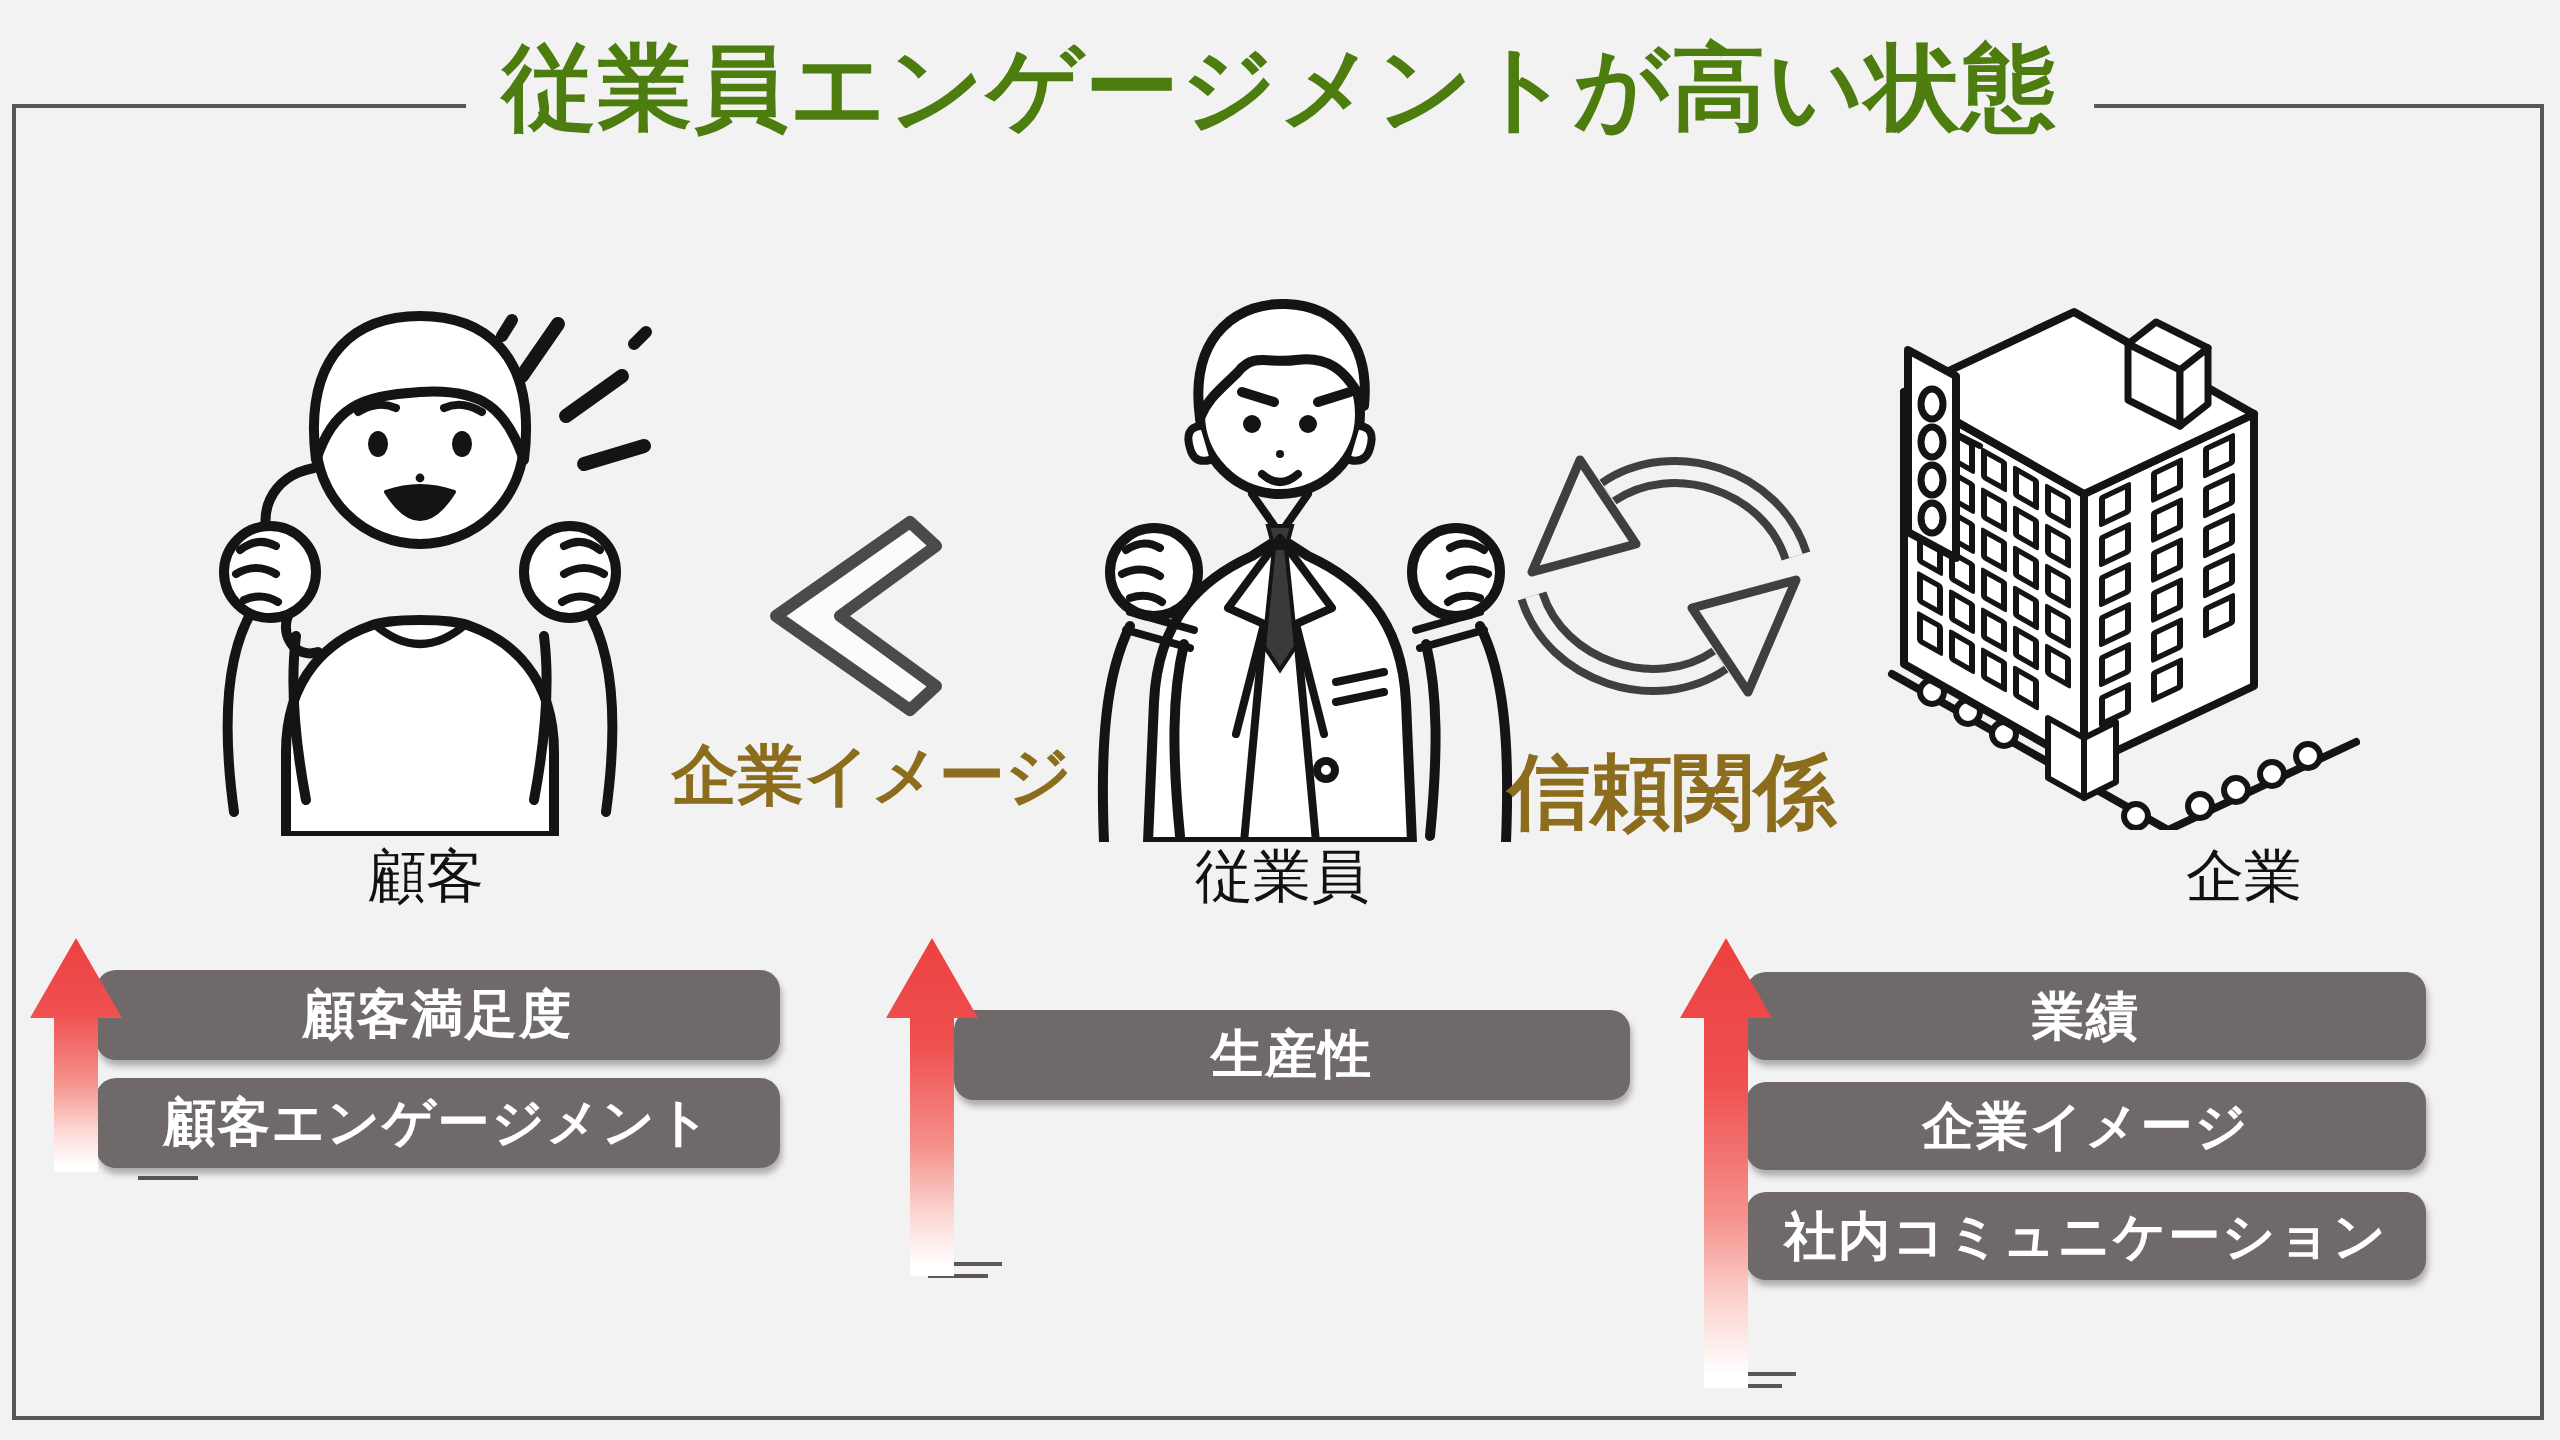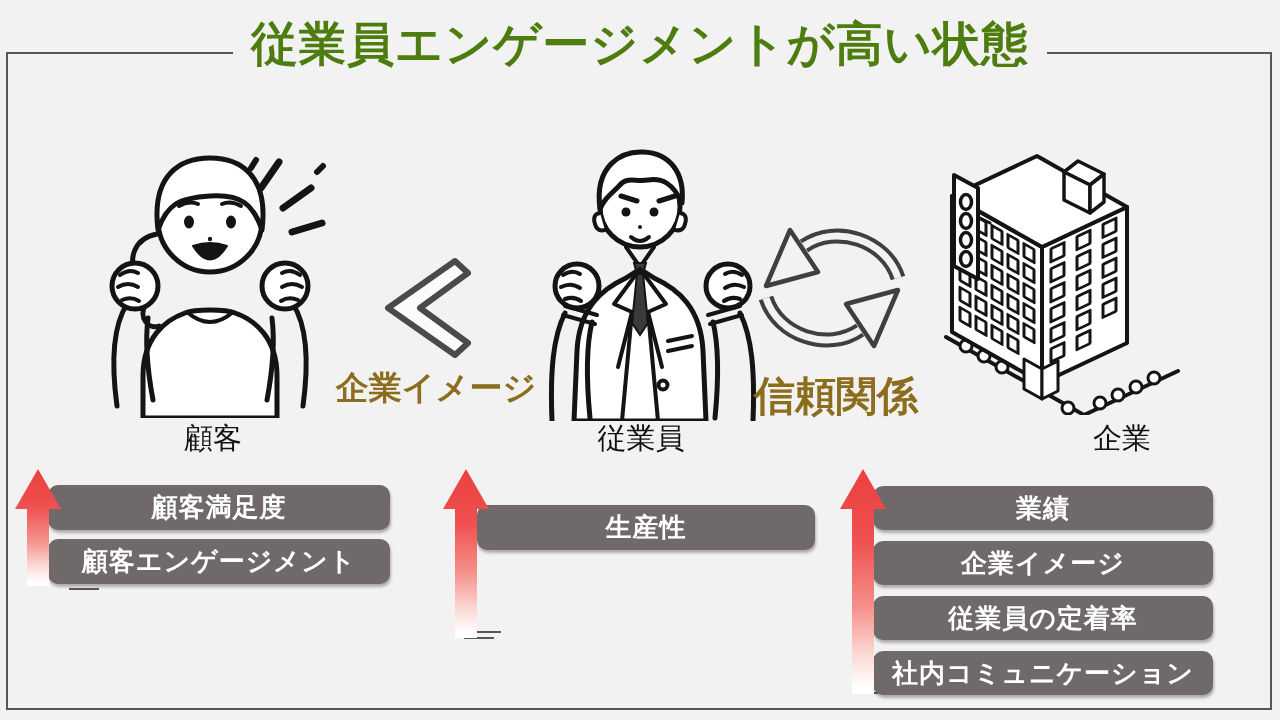--- a/index.html
+++ b/index.html
@@ -245,16 +245,15 @@
 <div class="up-arrow arrow-2"></div>
 <div class="bars bars-2">
   <div class="bar">生産性</div>
 </div>
 <div class="smear smear-2"></div>
 
 <div class="up-arrow arrow-3"></div>
 <div class="bars bars-3">
   <div class="bar">業績</div>
   <div class="bar">企業イメージ</div>
-  <div class="bar">従業員の定着率</div>
   <div class="bar">社内コミュニケーション</div>
 </div>
 <div class="smear smear-3"></div>
 
 </body></html>

